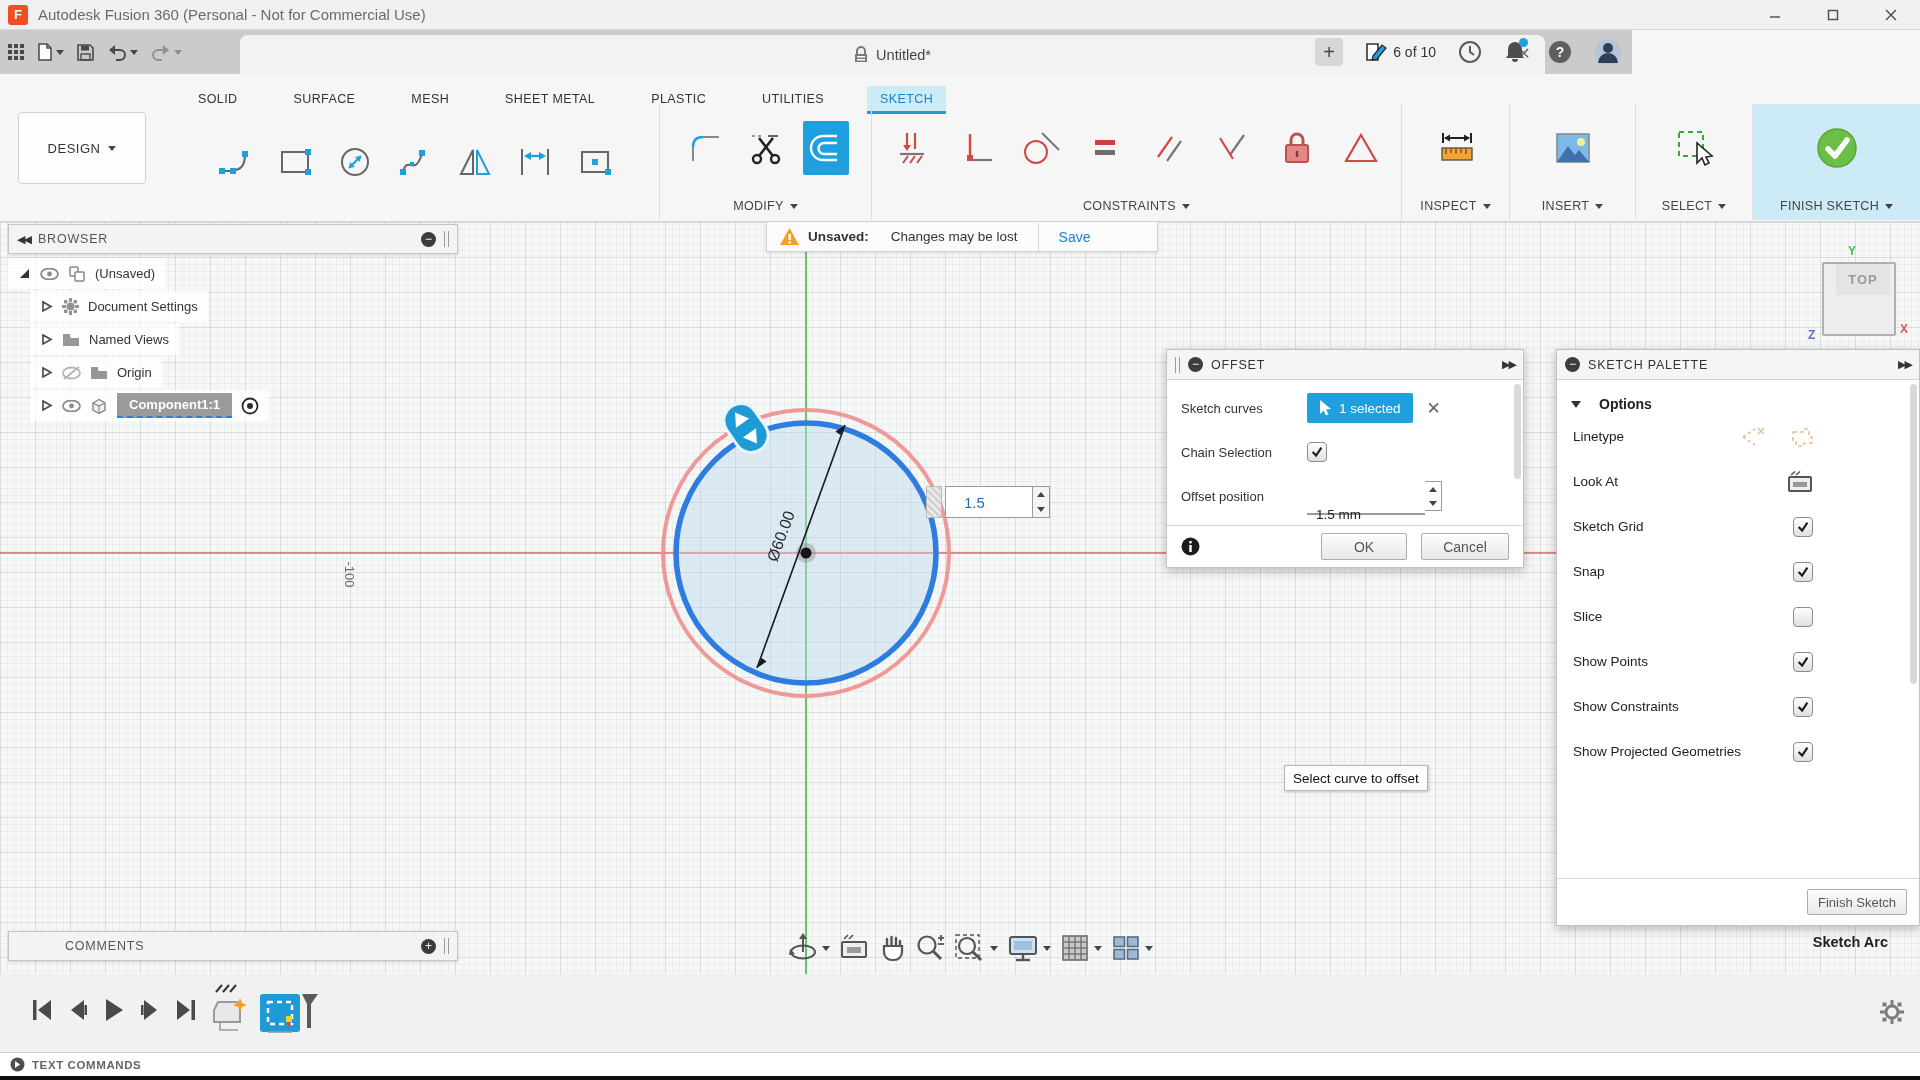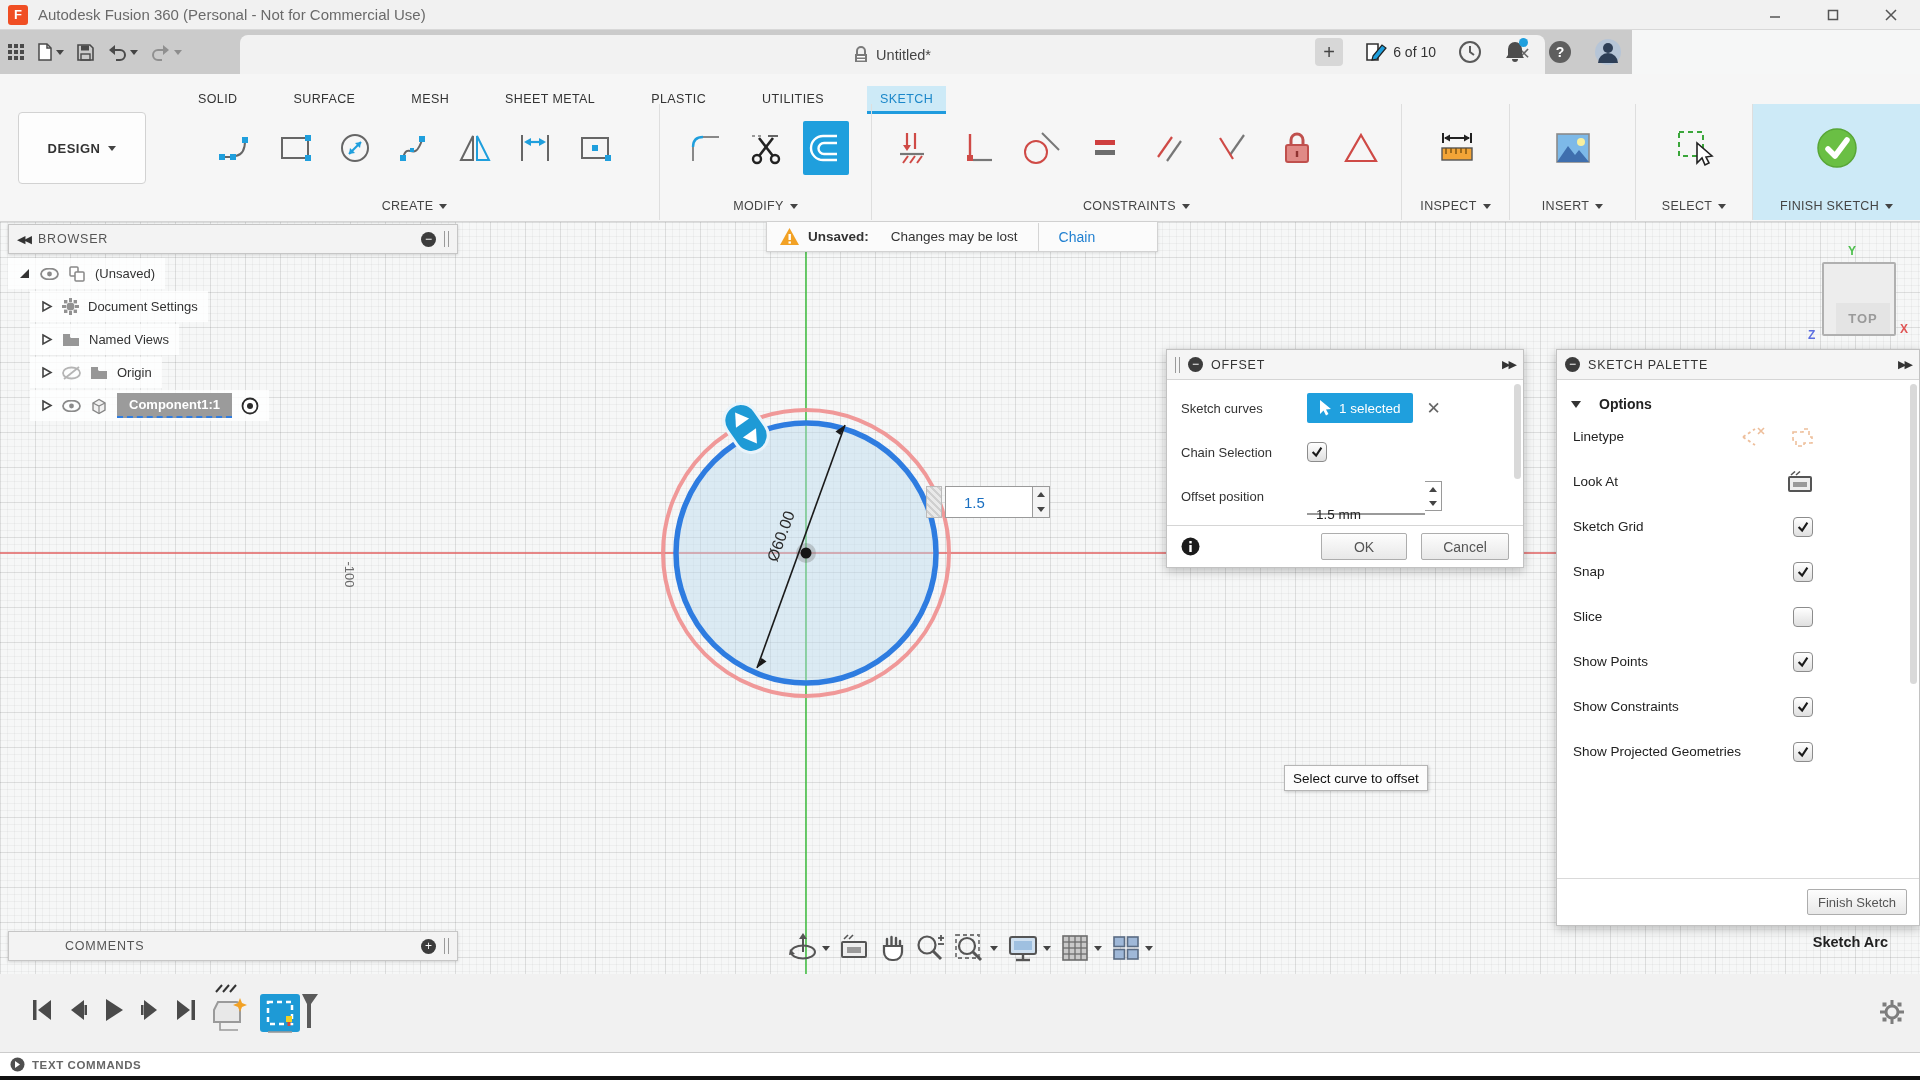--- a/index.html
+++ b/index.html
@@ -24,21 +24,21 @@
   #strip-right { position:absolute; right:10px; top:6px; height:32px; display:flex; align-items:center; gap:22px; }
   #new-tab-btn { width:28px; height:28px; background:#d7d7d7; border-radius:4px; color:#444; font-size:20px; display:flex; align-items:center; justify-content:center; }
   #version-badge { display:flex; align-items:center; gap:6px; font-size:14px; color:#333; }
   .caret { width:0; height:0; border-left:4px solid transparent; border-right:4px solid transparent; border-top:5px solid #444; display:inline-block; }
 
   
   #ribbon { position:absolute; left:0; top:74px; width:1920px; height:148px; background:#f6f6f6; border-bottom:1px solid #d5d5d5; }
   #ribbon-tabs { position:absolute; left:185px; top:12px; display:flex; gap:30px; }
   .rtab { font-size:12.5px; color:#333; letter-spacing:.4px; padding:6px 13px 8px; }
   .rtab.active { background:#cdeaf7; color:#1b87c9; border-bottom:3px solid #1f9bde; padding-bottom:5px; }
-  #design-btn { position:absolute; left:18px; top:38px; width:128px; height:72px; background:#fdfdfd; border:1px solid #d2d2d2; border-radius:4px; display:flex; align-items:center; justify-content:center; gap:8px; font-size:13px; font-weight:bold; color:#333; letter-spacing:.5px; }
+  #design-btn { position:absolute; left:18px; top:38px; width:128px; height:72px; background:#fdfdfd; border:1px solid #d2d2d2; border-radius:4px; display:flex; align-items:center; justify-content:center; gap:8px; font-size:13px; font-weight:normal; color:#333; letter-spacing:.5px; }
   #ribbon-groups { position:absolute; left:170px; top:30px; height:116px; display:flex; }
   .rgroup { display:flex; flex-direction:column; border-right:1px solid #dedede; }
   .rgroup .icons { flex:1; display:flex; align-items:center; justify-content:center; gap:14px; padding:0 10px; }
   .rgroup .glabel { height:28px; display:flex; align-items:center; justify-content:center; gap:6px; font-size:12.5px; color:#444; letter-spacing:.3px; }
   .toolbtn { width:46px; height:54px; display:flex; align-items:center; justify-content:center; border-radius:2px; }
   .toolbtn.activeblue { background:#1f9fdd; }
   .rgroup.finish { background:#cdeaf7; border-right:none; }
 
   
   #canvas { position:absolute; left:0; top:222px; width:1920px; height:752px;
@@ -104,21 +104,21 @@
 
   
   #tooltip { position:absolute; left:1284px; top:543px; height:26px; background:#fcfcfc; border:1px solid #b5b5b5; box-shadow:1px 1px 3px rgba(0,0,0,.2); font-size:13.5px; color:#111; display:flex; align-items:center; padding:0 8px; }
 
   
   #dim-input { position:absolute; left:926px; top:264px; display:flex; height:32px; }
   #dim-grip { width:16px; background:repeating-linear-gradient(45deg,#e9e9e9 0 3px,#cfcfcf 3px 5px); border:1px solid #bbb; }
   #dim-val { width:88px; background:#fff; border:1px solid #9a9a9a; color:#1a6fc0; font-size:15px; display:flex; align-items:center; padding-left:18px; margin-left:3px; }
 
   
-  #viewcube { position:absolute; left:1822px; top:40px; width:74px; height:74px; background:#ededed; border:2px solid #b0b0b0; border-radius:2px; display:flex; align-items:flex-end; justify-content:center;padding-left:8px; }
+  #viewcube { position:absolute; left:1822px; top:40px; width:74px; height:74px; background:#ededed; border:2px solid #b0b0b0; border-radius:2px; display:flex; align-items:flex-start; justify-content:center;padding-left:8px; }
   #viewcube .face { background:#e4e4e4; padding:8px 12px; font-size:13px; font-weight:bold; color:#9a9a9a; letter-spacing:1px; }
   .vc-axis { position:absolute; font-size:12px; font-weight:bold; }
 
   #axis-label { position:absolute; left:336px; top:345px; transform:rotate(90deg); font-size:13px; color:#6b6b6b; }
 
   
   #comments-hdr { position:absolute; left:8px; top:709px; width:450px; }
 
   
   #navbar { position:absolute; left:788px; top:710px; display:flex; align-items:center; gap:9px; }
@@ -318,24 +318,20 @@
             </svg>
           </span>
         <span class="toolbtn">
             <svg width="40" height="40">
               <rect x="7" y="10" width="26" height="20" fill="none" stroke="#666" stroke-width="2"></rect>
               <rect x="17" y="17" width="6" height="6" fill="#1f9fdd"></rect>
               <rect x="30" y="27" width="6" height="6" fill="#1f9fdd"></rect>
             </svg>
           </span>
       </div>
-      <div class="glabel">
-          <span>CREATE</span>
-          <span class="caret"></span>
-        </div>
     </div>
 
     <div class="rgroup" style="width:212px">
       <div class="icons">
         <span class="toolbtn">
             <svg width="40" height="40">
               <line x1="17" y1="9" x2="33" y2="9" stroke="#888" stroke-width="2"></line>
               <line x1="7" y1="19" x2="7" y2="33" stroke="#888" stroke-width="2"></line>
               <path d="M7,19 Q7,9 17,9" fill="none" stroke="#1f9fdd" stroke-width="2.4"></path>
             </svg>
@@ -632,21 +628,21 @@
 
   <div id="warnbar">
     <svg width="21" height="19">
         <path d="M10.5,1 L20,18 L1,18 z" fill="#f2a124"></path>
         <rect x="9.5" y="7" width="2.4" height="6" fill="#fff"></rect>
         <rect x="9.5" y="14.4" width="2.4" height="2.2" fill="#fff"></rect>
       </svg>
     <span class="b">Unsaved:</span>
     <span class="m">Changes may be lost</span>
     <span class="sep"></span>
-    <span class="save">Chain</span>
+    <span class="save">Save</span>
   </div>
 
   <div id="offset-dialog">
     <div class="panel-hdr">
       <span class="grip"></span>
       <span class="circ-ico" style="margin-left:8px">−</span>
       <span class="ttl" style="color:#333">OFFSET</span>
       <span class="dblarrow" style="margin-left:auto">▶▶</span>
     </div>
     <div class="drow">

